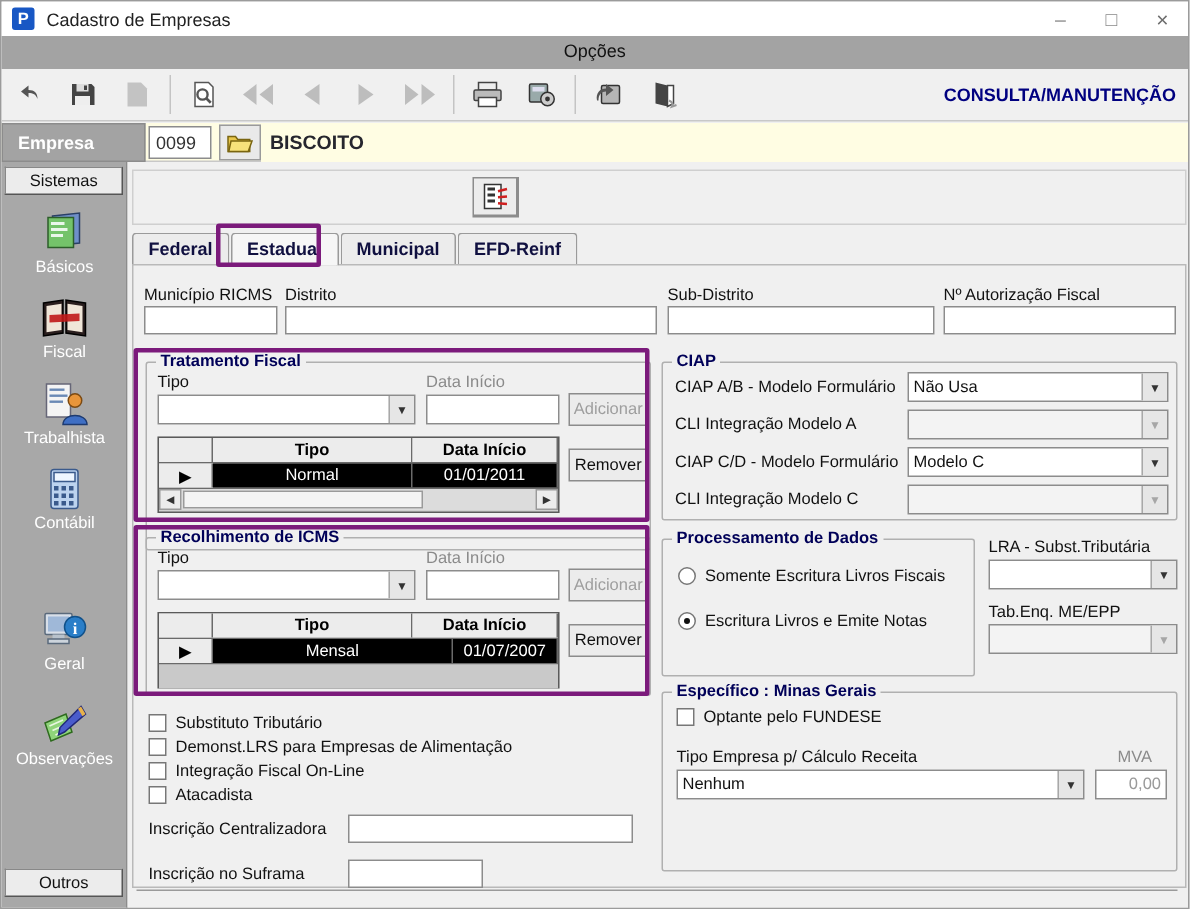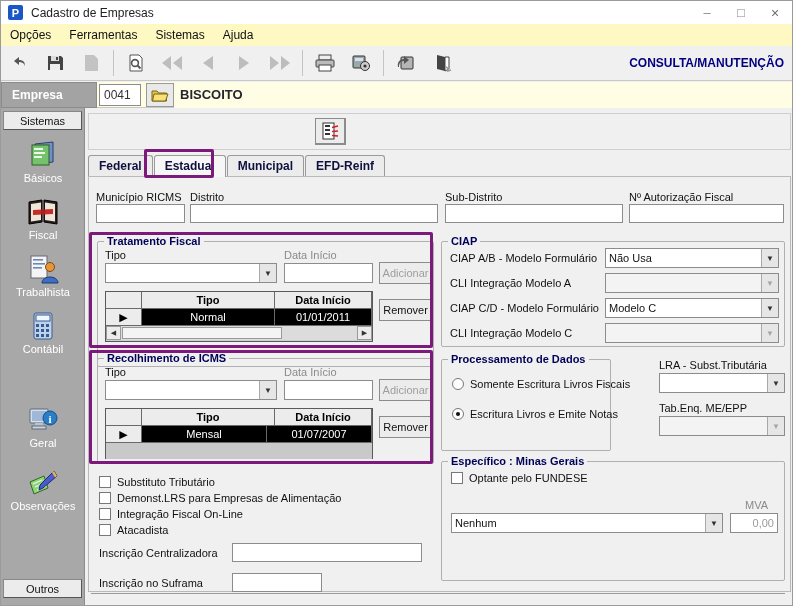--- a/index.html
+++ b/index.html
@@ -9,21 +9,21 @@
 
   
   .titlebar { position:absolute; left:0; top:0; width:100%; height:23px; background:#ffffff; display:flex; align-items:center; }
   .appicon { width:15px; height:15px; margin-left:7px; background:#1857c4; color:#fff; font-weight:bold; font-size:11px; display:flex; align-items:center; justify-content:center; border-radius:2px; }
   .title-text { margin-left:8px; font-size:12px; color:#222; }
   .wincontrols { position:absolute; right:0; top:0; height:23px; display:flex; }
   .winbtn { width:34px; height:23px; display:flex; align-items:center; justify-content:center; color:#8a8a8a; font-size:13px; }
   .winbtn.close { color:#6e6e6e; font-size:14px; }
 
   
-  .menubar { position:absolute; left:0; top:23px; width:100%; height:22px; background:#fef9c3; display:flex; align-items:center; }
+  .menubar { position:absolute; left:0; top:23px; width:100%; height:22px; background:#a3a3a3; display:flex; align-items:center;flex-direction:column; }
   .menu-item { padding:3px 9px; font-size:12px; color:#111; }
 
   
   .toolbar { position:absolute; left:0; top:45px; width:100%; height:35px; background:#f0f0f0; border-bottom:1px solid #c8c8c8; display:flex; align-items:center; }
   .tbtn { width:36px; height:29px; display:flex; align-items:center; justify-content:center; }
   .tsep { width:1px; height:26px; background:#c4c4c4; margin:0 4px; }
   .mode-label { position:absolute; right:8px; top:10px; font-weight:bold; font-size:12px; color:#000080; }
 
   
   .emp-row { position:absolute; left:0; top:81px; width:100%; height:26px; background:#fffde3; display:flex; align-items:center; border-bottom:1px solid #c8c8c8;}
@@ -190,21 +190,21 @@
           <path d="M6 2 L14 4 L14 18 L6 16 Z" fill="#444"></path>
           <path d="M14 4 L18 4 L18 16 L14 18 Z" fill="#fff" stroke="#444"></path>
           <path d="M15 14 C17 15 18 16 17 18 L20 17" fill="none" stroke="#999" stroke-width="1.5"></path>
         </svg>
     </div>
     <div class="mode-label">CONSULTA/MANUTENÇÃO</div>
   </div>
 
   <div class="emp-row">
     <div class="emp-label">Empresa</div>
-    <div class="emp-code">0041</div>
+    <div class="emp-code">0099</div>
     <div class="folder-btn">
       <svg width="18" height="14" viewBox="0 0 18 14">
           <path d="M1 3 h5 l1.5 2 h8 v8 h-14.5 z" fill="#e8c64a" stroke="#7a6510"></path>
           <path d="M3 6 h14 l-2.5 7 h-13 z" fill="#f7e27a" stroke="#7a6510"></path>
         </svg>
     </div>
     <div class="emp-name">BISCOITO</div>
   </div>
 
   <div class="sidebar">
@@ -367,21 +367,21 @@
         <div class="pbtn disabled" style="left:281px; top:20px; width:53px; height:22px;">Adicionar</div>
 
         <div class="grid" style="left:7px; top:49px; width:268px; height:51px;">
           <div class="grow ghead">
             <div class="gcell ind" style="width:36px;"></div>
             <div class="gcell" style="width:133px;">Tipo</div>
             <div class="gcell" style="flex:1;">Data Início</div>
           </div>
           <div class="grow gsel">
             <div class="gcell ind" style="width:36px;">▶</div>
-            <div class="gcell" style="width:125px;">Mensal</div>
+            <div class="gcell" style="width:160px;">Mensal</div>
             <div class="gcell" style="flex:1;">01/07/2007</div>
           </div>
           <div class="gfill"></div>
         </div>
         <div class="pbtn" style="left:281px; top:57px; width:53px; height:22px;">Remover</div>
       </div>
 
       <div class="groupbox" style="left:352px; top:64px; width:344px; height:106px;">
         <div class="gb-title">CIAP</div>
 
@@ -403,21 +403,21 @@
           <span class="cbtn">▼</span>
         </div>
 
         <div class="lab" style="left:8px; top:85px;">CLI Integração Modelo C</div>
         <div class="combo disabled" style="left:163px; top:81px; width:174px;">
           <span class="ctext"></span>
           <span class="cbtn">▼</span>
         </div>
       </div>
 
-      <div class="groupbox" style="left:352px; top:182px; width:170px; height:92px;">
+      <div class="groupbox" style="left:352px; top:182px; width:209px; height:92px;">
         <div class="gb-title">Processamento de Dados</div>
         <div class="cbox" style="left:10px; top:18px;">
           <span class="radio"></span>
           <span class="clabel">Somente Escritura Livros Fiscais</span>
         </div>
         <div class="cbox" style="left:10px; top:48px;">
           <span class="radio on"></span>
           <span class="clabel">Escritura Livros e Emite Notas</span>
         </div>
       </div>
@@ -432,20 +432,21 @@
         <span class="ctext"></span>
         <span class="cbtn">▼</span>
       </div>
 
       <div class="groupbox" style="left:352px; top:284px; width:344px; height:120px;">
         <div class="gb-title">Específico : Minas Gerais</div>
         <div class="cbox" style="left:9px; top:10px;">
           <span class="cb"></span>
           <span class="clabel">Optante pelo FUNDESE</span>
         </div>
+        <div class="lab" style="left:9px; top:37px;">Tipo Empresa p/ Cálculo Receita</div>
         <div class="combo" style="left:9px; top:51px; width:272px;">
           <span class="ctext">Nenhum</span>
           <span class="cbtn">▼</span>
         </div>
         <div class="lab gray" style="left:303px; top:37px;">MVA</div>
         <div class="field disabled" style="left:288px; top:51px; width:48px; height:20px; justify-content:flex-end;">0,00</div>
       </div>
 
       <div class="cbox" style="left:10px; top:299px;">
         <span class="cb"></span>

